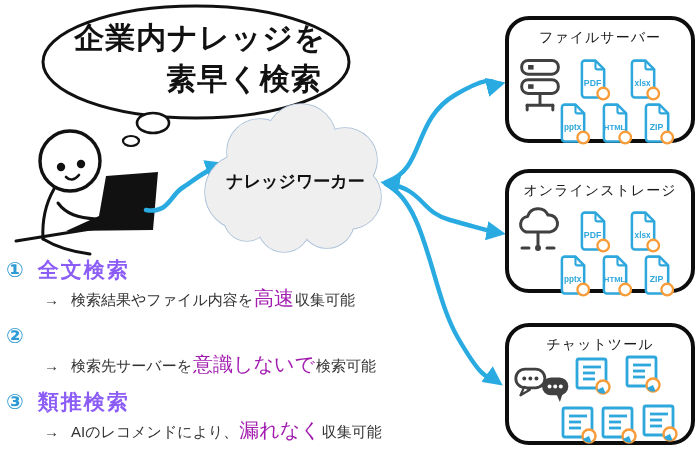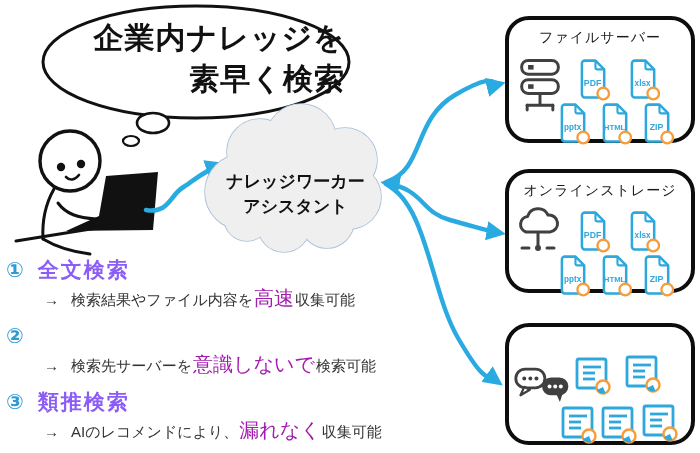--- a/index.html
+++ b/index.html
@@ -3,21 +3,21 @@
 <meta charset="utf-8">
 <style>
   html,body{margin:0;padding:0;background:#fff;}
   .canvas{
     position:relative;width:700px;height:453px;background:#fff;overflow:hidden;
     font-family:"Liberation Sans","DejaVu Sans",sans-serif;
   }
   .art{position:absolute;left:0;top:0;width:700px;height:453px;}
 
   
-  .bubble-text{position:absolute;left:55px;top:18px;width:290px;text-align:right;
+  .bubble-text{position:absolute;left:55px;top:18px;width:290px;text-align:center;
     font-size:30px;font-weight:600;color:#111;line-height:1.35;letter-spacing:1px;}
   .bubble-text .l2{padding-left:88px;}
 
   
   .cloud-text{position:absolute;left:213px;top:158px;width:165px;text-align:center;
     font-size:17px;font-weight:bold;color:#111;line-height:1.45;margin-top:12px;}
 
   
   .features{position:absolute;left:6px;top:254px;width:478px;}
   .feature{margin-bottom:3px;}
@@ -103,21 +103,20 @@
     </g>
   </svg>
 
   <div class="bubble-text">
     <div>企業内ナレッジを</div>
     <div class="l2">素早く検索</div>
   </div>
 
   <div class="cloud-text">
     <div>ナレッジワーカー</div>
-    <div>アシスタント</div>
   </div>
 
   <div class="features">
     <div class="feature">
       <div class="feat-head">
         <span class="feat-num">①</span>
         <span class="feat-title">全文検索</span>
       </div>
       <div class="feat-sub">
         <span class="feat-arrow">→</span>
@@ -230,20 +229,21 @@
     </svg>
     <svg class="abs" style="left:134px;top:81px" width="31" height="44" viewBox="0 0 32 44">
       <path d="M6,2 h11 l9,9 v26 a3,3 0 0 1 -3,3 H6 a3,3 0 0 1 -3,-3 V5 a3,3 0 0 1 3,-3 z" fill="#fff" stroke="#2EA7DC" stroke-width="2.6" stroke-linejoin="round"></path>
       <path d="M17,2 v7 a2,2 0 0 0 2,2 h7" fill="none" stroke="#2EA7DC" stroke-width="2.2"></path>
       <text x="14" y="28" text-anchor="middle" font-size="9" font-weight="bold" fill="#2EA7DC">ZIP</text>
       <circle cx="25" cy="36" r="6" fill="#fff" stroke="#F79C38" stroke-width="2.4"></circle>
     </svg>
   </div>
 
   <div class="srcbox" id="box-chat-tool">
+    <div class="title">チャットツール</div>
     <svg class="abs" style="left:4px;top:38px" width="60" height="40" viewBox="0 0 64 42">
       <rect x="3" y="4" width="31" height="20" rx="10" fill="#fff" stroke="#404040" stroke-width="3"></rect>
       <path d="M12,23 l-4,9 l10,-6 z" fill="#fff" stroke="#404040" stroke-width="2.4" stroke-linejoin="round"></path>
       <circle cx="12" cy="14" r="2.1" fill="#404040"></circle>
       <circle cx="18.5" cy="14" r="2.1" fill="#404040"></circle>
       <circle cx="25" cy="14" r="2.1" fill="#404040"></circle>
       <rect x="31" y="13" width="28" height="19" rx="9.5" fill="#404040"></rect>
       <path d="M46,30 l4,9 l3,-9 z" fill="#404040"></path>
       <circle cx="39" cy="22.5" r="2.1" fill="#fff"></circle>
       <circle cx="45" cy="22.5" r="2.1" fill="#fff"></circle>

